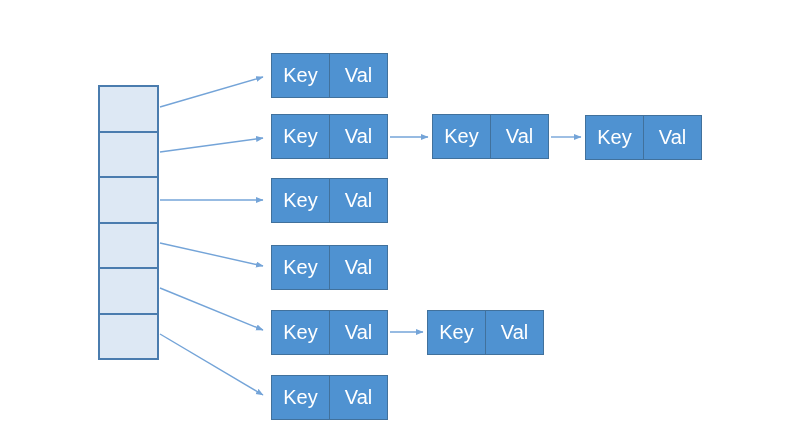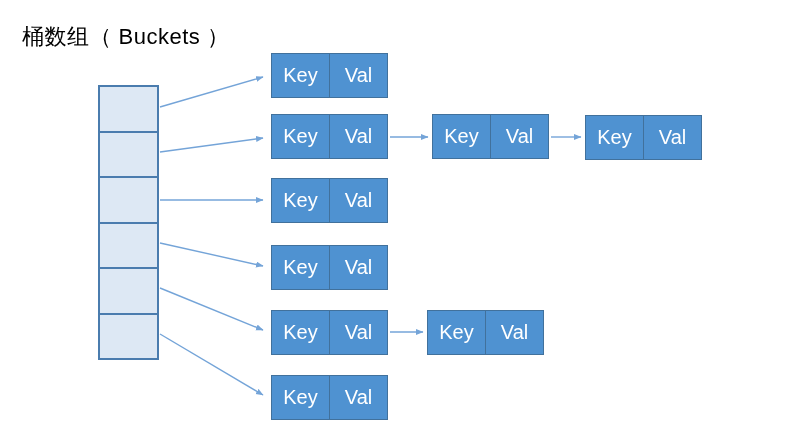--- a/index.html
+++ b/index.html
@@ -71,21 +71,20 @@
     pointer-events: none;
   }
   svg.connectors line { stroke: var(--arrow); stroke-width: 1.4; }
   svg.connectors marker path { fill: var(--arrow); }
 </style>
 </head>
 <body>
 
 <div class="canvas">
 
-  <div class="title">桶数组（ Buckets ）</div>
 
   <div class="bucket">
     <div class="bucket-cell"></div>
     <div class="bucket-cell"></div>
     <div class="bucket-cell"></div>
     <div class="bucket-cell"></div>
     <div class="bucket-cell"></div>
     <div class="bucket-cell"></div>
   </div>
 

